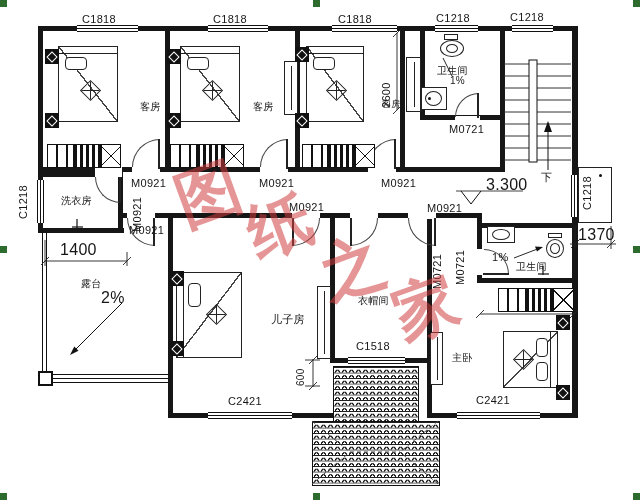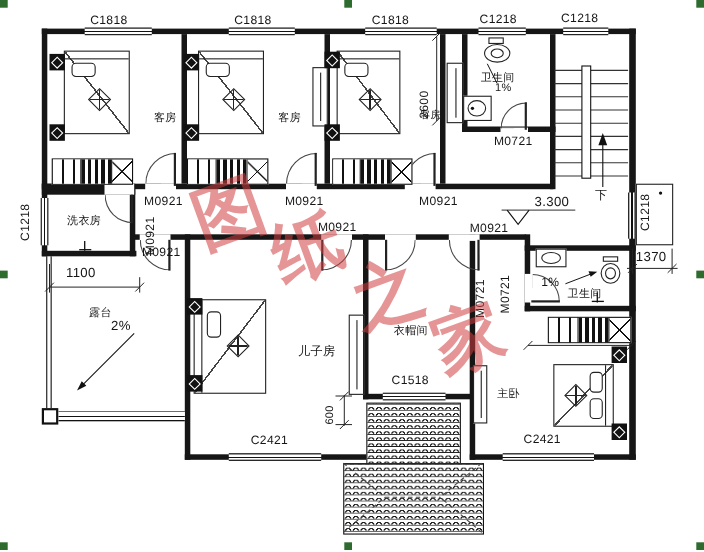--- a/index.html
+++ b/index.html
@@ -12,21 +12,21 @@
   .win-v{position:absolute;z-index:2;border-left:1px solid #111;border-right:1px solid #111;
          background:linear-gradient(to right,#fff 0 2px,#111 2px 3px,#fff 3px);box-sizing:border-box}
   .arc{position:absolute;z-index:3;border:0 solid #444;box-sizing:border-box}
   .tl{border-left-width:1px;border-top-width:1px;border-top-left-radius:100% 100%}
   .tr{border-right-width:1px;border-top-width:1px;border-top-right-radius:100% 100%}
   .bl{border-left-width:1px;border-bottom-width:1px;border-bottom-left-radius:100% 100%}
   .br{border-right-width:1px;border-bottom-width:1px;border-bottom-right-radius:100% 100%}
   .leaf{position:absolute;background:#222;z-index:3}
   .lbl{position:absolute;font-size:11px;color:#161616;white-space:nowrap;z-index:6;letter-spacing:.3px}
   .vlbl{transform:rotate(-90deg);transform-origin:0 0}
-  .s10{font-size:10px}.s12{font-size:12px}.s9{font-size:9px}
+  .s10{font-size:10px}.s12{font-size:16px}.s9{font-size:9px}
   .bed{position:absolute;border:1px solid #222;background:#fff;z-index:3;box-sizing:border-box}
   .bed>div{position:absolute;box-sizing:border-box}
   .pillow{border:1px solid #222;border-radius:4px;background:#fff}
   .quilt{border:1px solid #222;transform:rotate(45deg);
     background:linear-gradient(45deg,transparent calc(50% - .6px),#222 calc(50% - .6px) calc(50% + .6px),transparent 0),
                linear-gradient(-45deg,transparent calc(50% - .6px),#222 calc(50% - .6px) calc(50% + .6px),transparent 0)}
   .col{position:absolute;width:14px;height:15px;background:#111;z-index:4;
        display:flex;align-items:center;justify-content:center}
   .col i{display:block;width:6px;height:6px;border:1px solid #fff;transform:rotate(45deg)}
   .ward{position:absolute;border:1px solid #111;display:flex;z-index:3;box-sizing:border-box;background:#fff}
@@ -324,21 +324,21 @@
   <div class="lbl" style="left:381px;top:177px">M0921</div>
   <div class="lbl vlbl" style="left:131px;top:232px">M0921</div>
   <div class="lbl" style="left:129px;top:224px">M0921</div>
   <div class="lbl" style="left:289px;top:201px">M0921</div>
   <div class="lbl" style="left:427px;top:202px">M0921</div>
   <div class="lbl" style="left:449px;top:123px">M0721</div>
   <div class="lbl vlbl" style="left:431px;top:289px">M0721</div>
   <div class="lbl vlbl" style="left:454px;top:285px">M0721</div>
 
   <div class="lbl vlbl" style="left:380px;top:108px">2600</div>
-  <div class="lbl s12" style="left:60px;top:241px">1100</div>
+  <div class="lbl s12" style="left:60px;top:241px">1400</div>
   <div class="lbl s12" style="left:578px;top:226px">1370</div>
   <div class="lbl vlbl s10" style="left:295px;top:386px">600</div>
 
   <div class="lbl s12" style="left:486px;top:176px">3.300</div>
   <div class="lbl" style="left:541px;top:170px">下</div>
   <div class="lbl s12" style="left:101px;top:289px">2%</div>
   <div class="lbl s10" style="left:450px;top:75px">1%</div>
   <div class="lbl" style="left:492px;top:251px">1%</div>
 
   <div class="wm" style="left:176px;top:162px">图</div>

